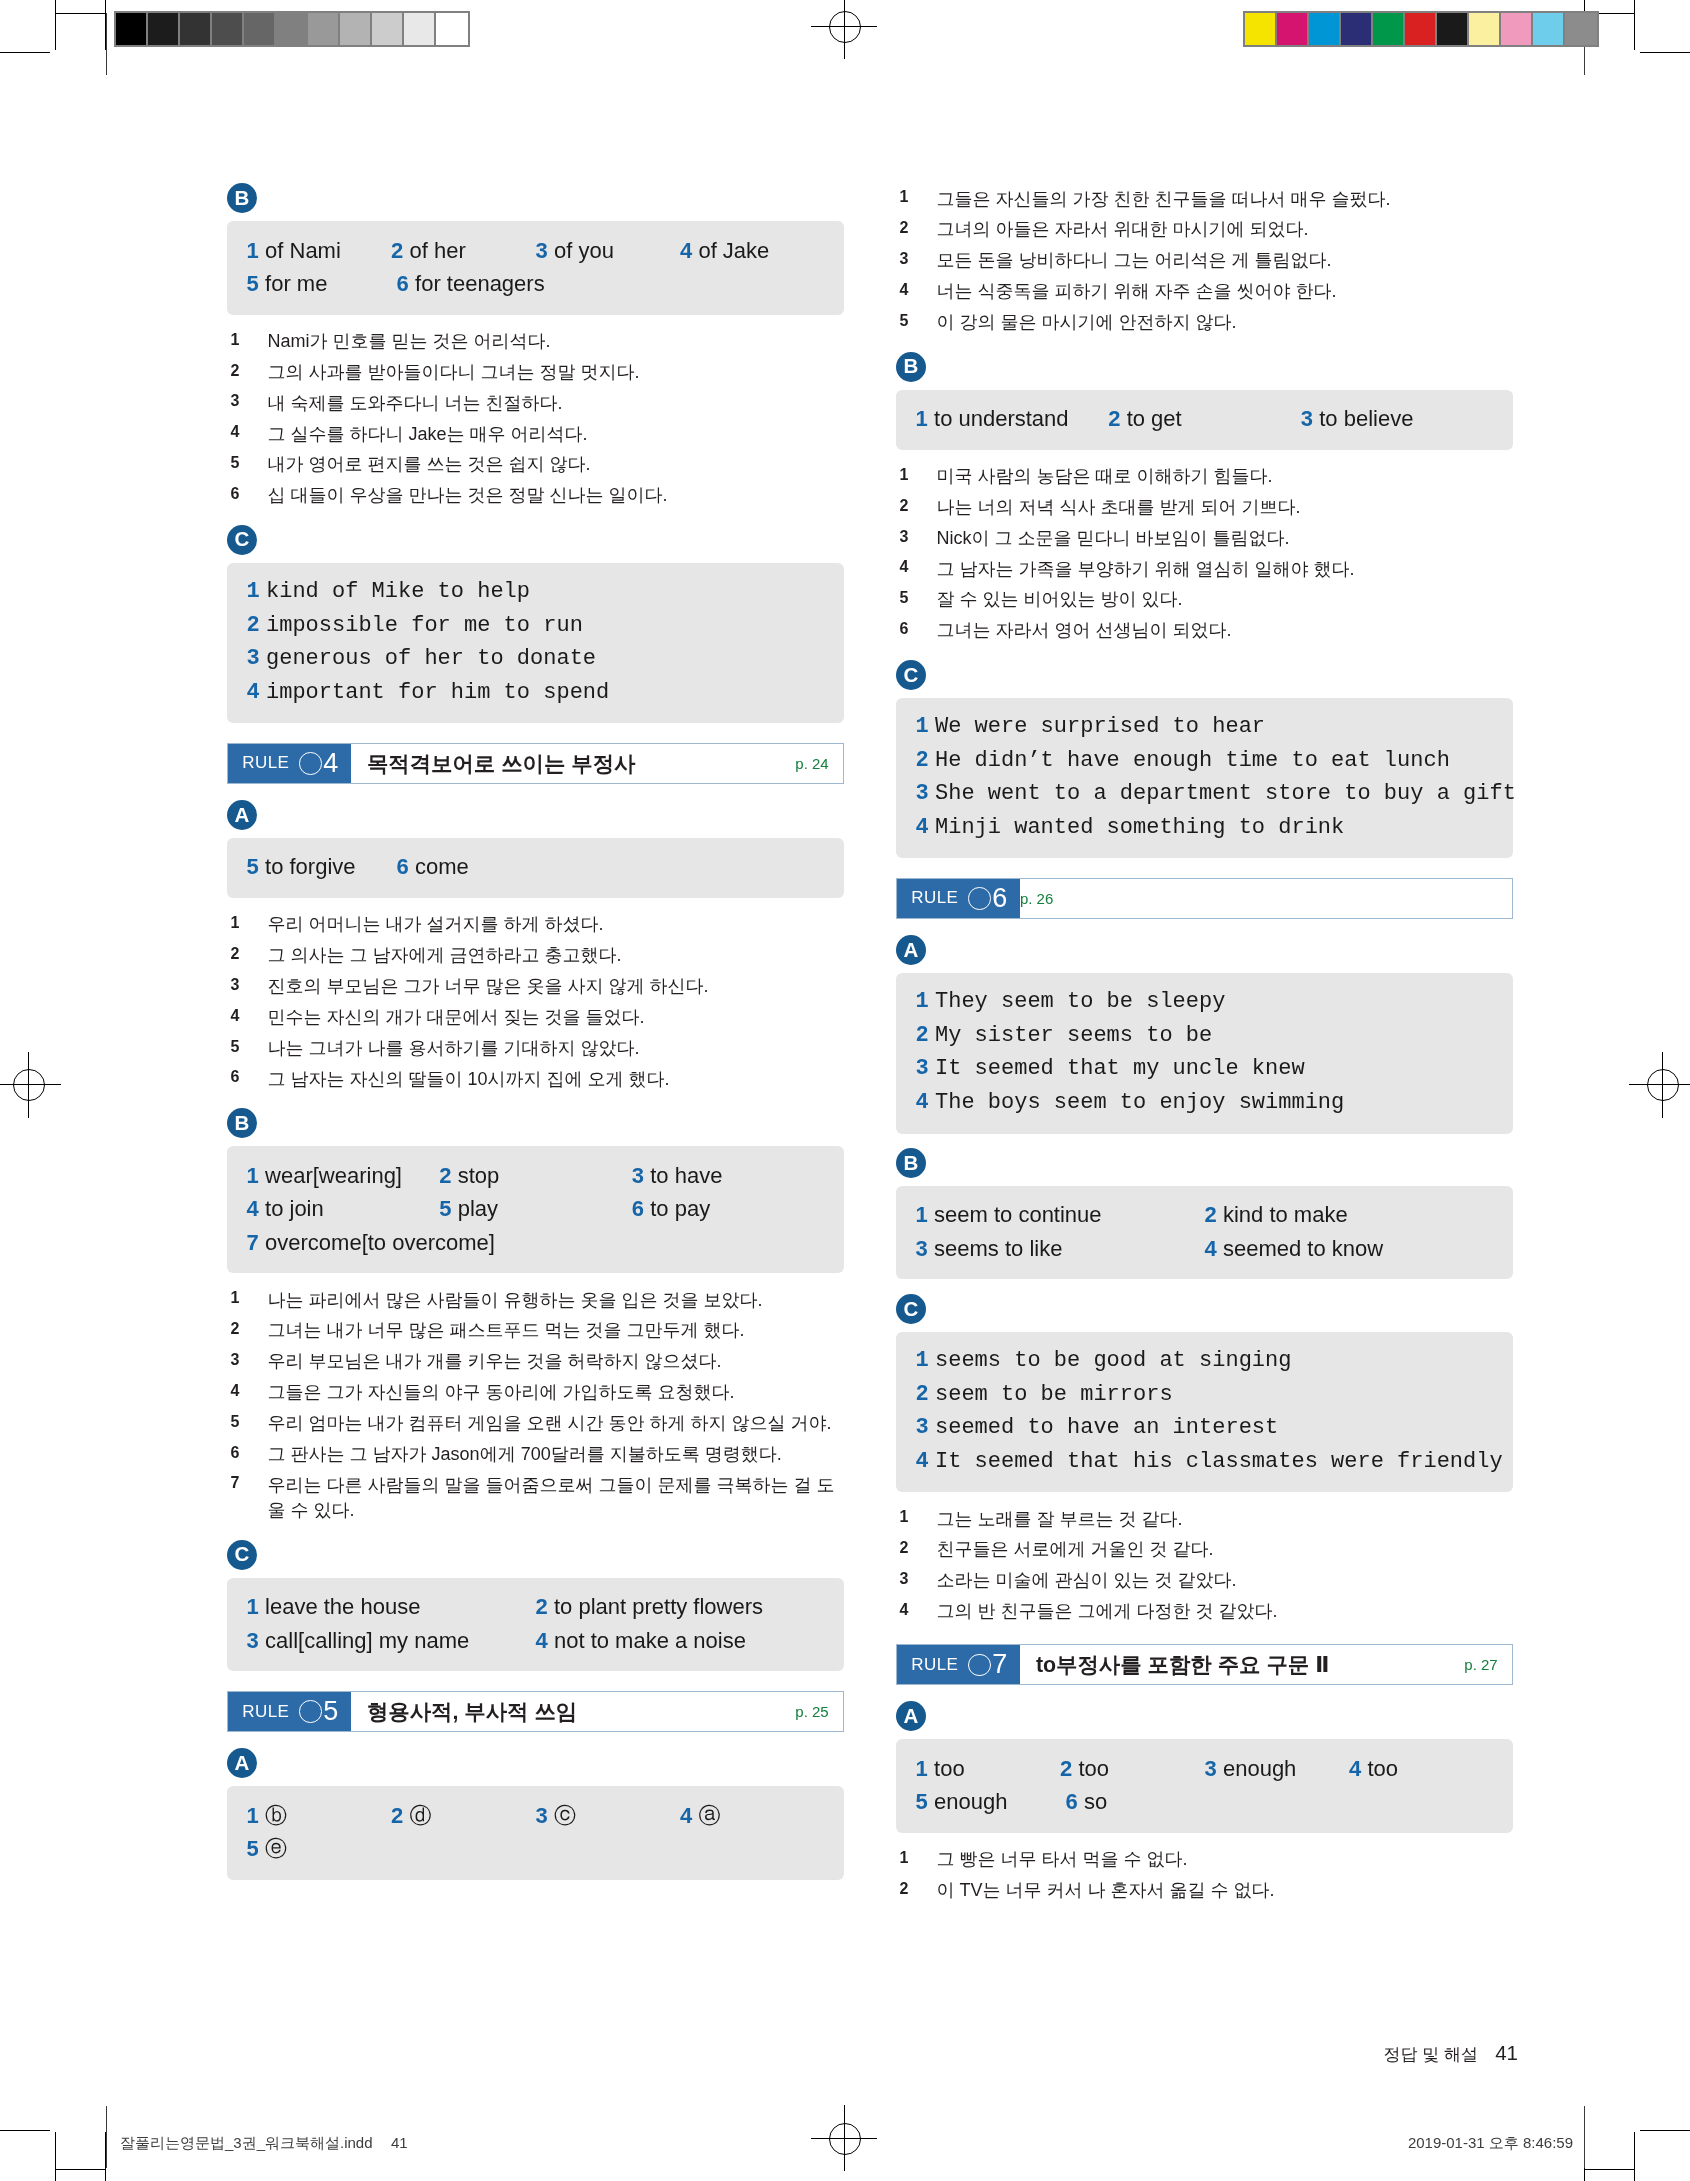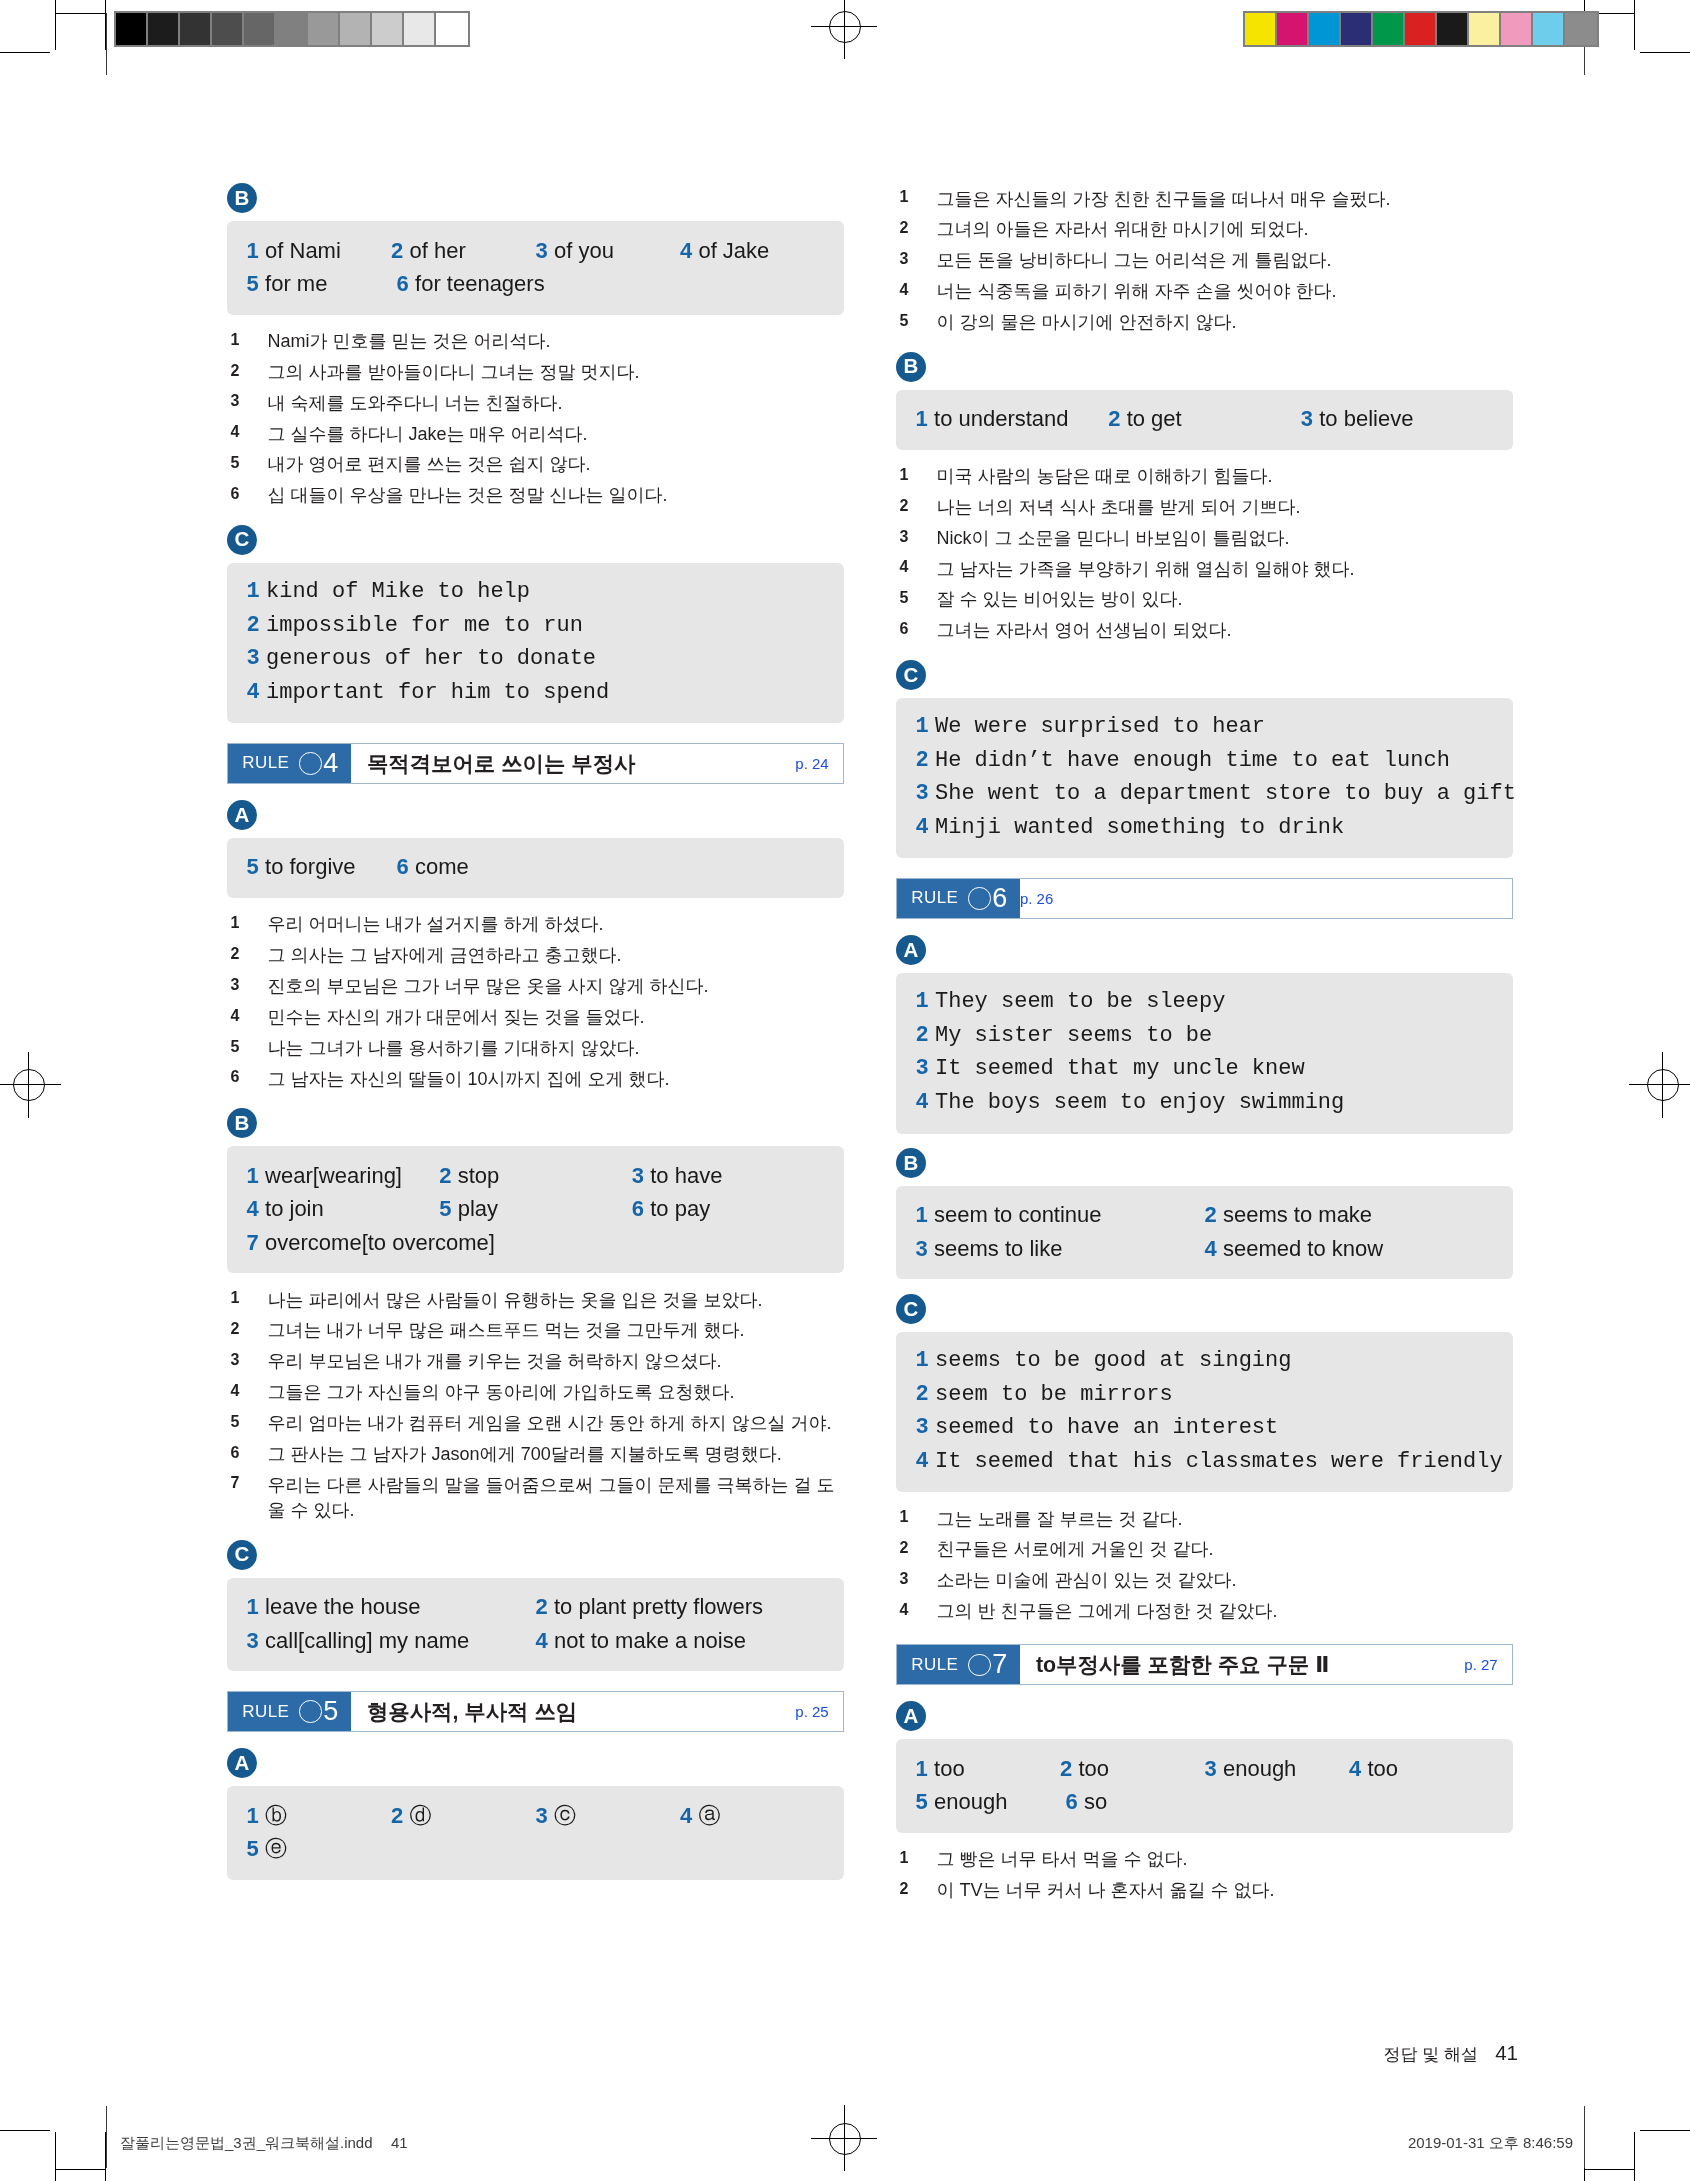--- a/index.html
+++ b/index.html
@@ -107,21 +107,21 @@
     margin-right:1.8px;
   }
   .rulebar .ttl{
     flex:1;display:flex;align-items:center;
     padding-left:16px;
     font-size:21.4px;font-weight:bold;color:#231f20;
   }
   .rulebar .pg{
     display:flex;align-items:center;
     padding-right:14.3px;
-    font-size:15px;color:#1d4ed8;
+    font-size:15px;color:#15803d;
   }
 
   
   .pagefoot{
     position:absolute;right:172px;top:2041px;
     font-size:17px;color:#231f20;
   }
   .pagefoot .lbl{margin-right:12.5px;}
   .pagefoot .num{font-size:20.5px;}
 
@@ -492,21 +492,21 @@
           <div class="ans"><span class="n">3</span><span>It seemed that my uncle knew</span></div>
         </div>
         <div class="ansrow">
           <div class="ans"><span class="n">4</span><span>The boys seem to enjoy swimming</span></div>
         </div>
       </div>
       <div class="sec-letter">B</div>
       <div class="ansbox g2">
         <div class="ansrow">
           <div class="ans"><span class="n">1</span><span>seem to continue</span></div>
-          <div class="ans"><span class="n">2</span><span>seems to make</span></div>
+          <div class="ans"><span class="n">2</span><span>kind to make</span></div>
         </div>
         <div class="ansrow">
           <div class="ans"><span class="n">3</span><span>seems to like</span></div>
           <div class="ans"><span class="n">4</span><span>seemed to know</span></div>
         </div>
       </div>
       <div class="sec-letter">C</div>
       <div class="ansbox g1">
         <div class="ansrow">
           <div class="ans"><span class="n">1</span><span>seems to be good at singing</span></div>

